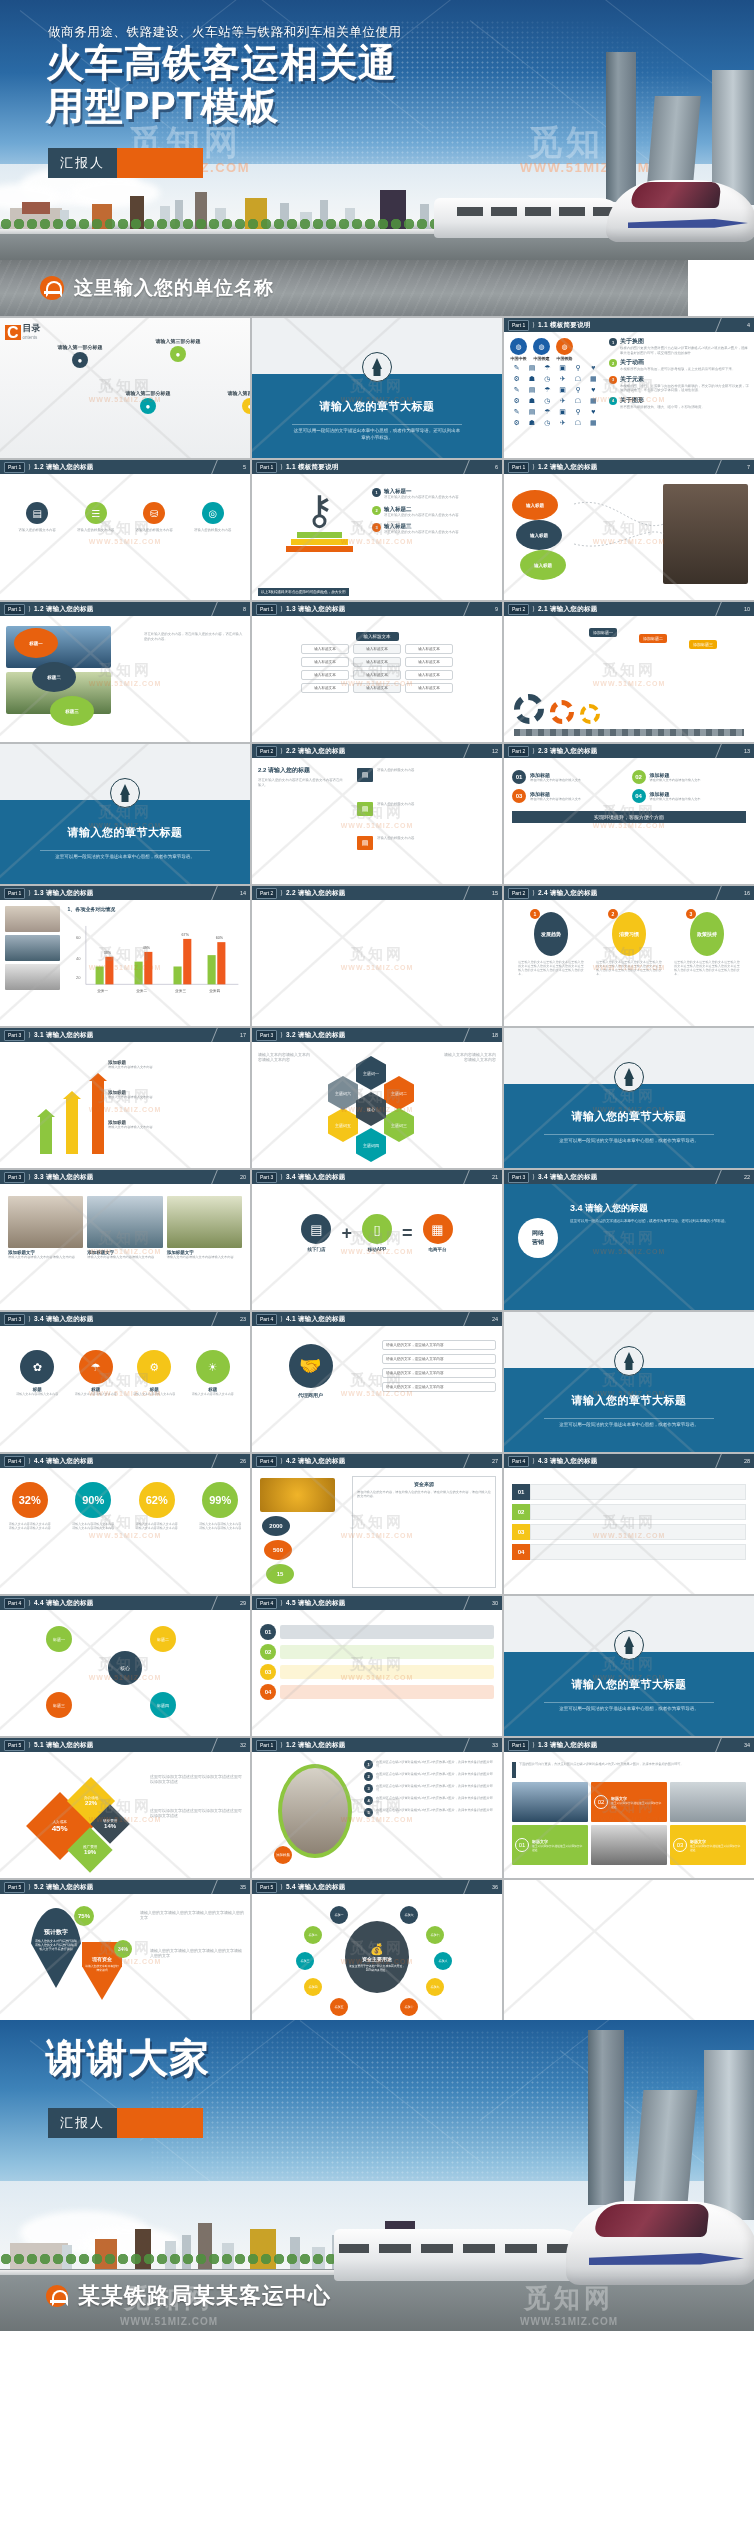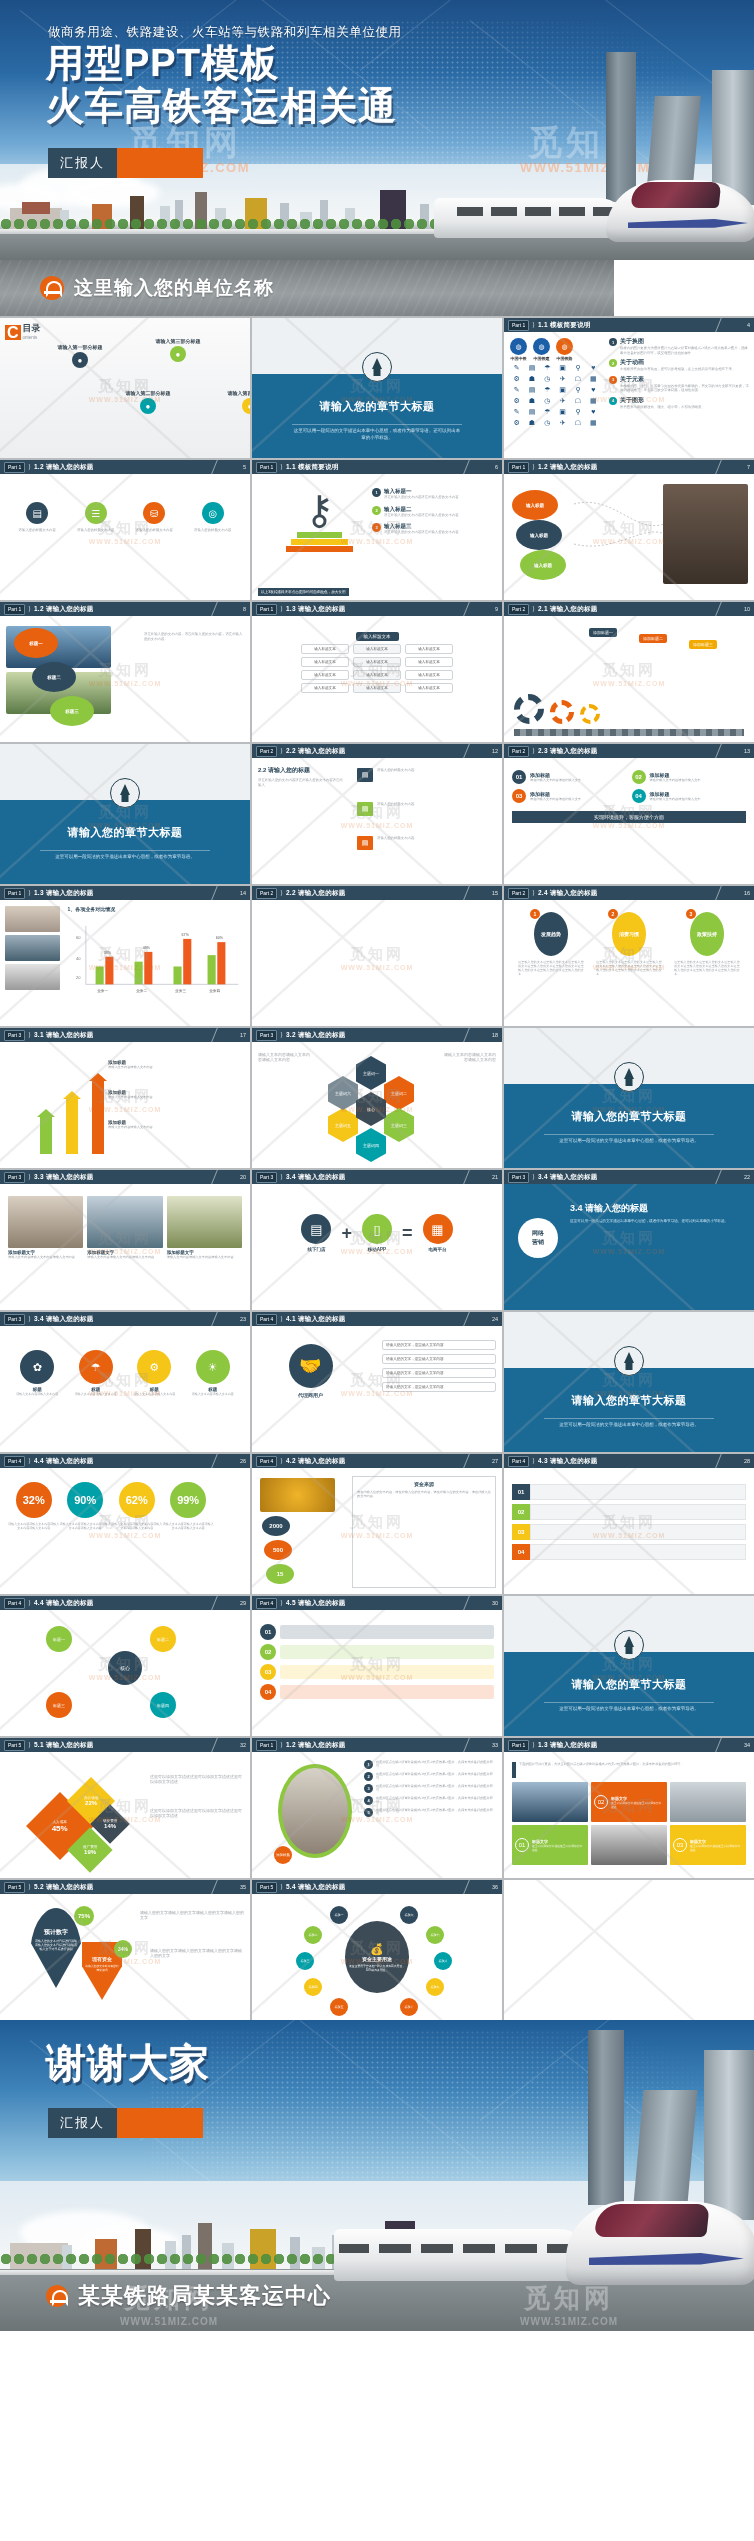--- a/index.html
+++ b/index.html
@@ -101,21 +101,21 @@
     position:absolute; right:135px; bottom:4px; width:195px; height:40px;
     background:linear-gradient(180deg,#fdfdfd,#e6e8ea 60%,#c3c7ca);
     border-radius:6px 30px 4px 4px;
   }
   .train .win {
     position:absolute; bottom:22px; height:9px; background:#2b3136; opacity:.85;
   }
 
   
   .unit-band {
-    position:relative; width:614px; height:56px;
+    position:relative; width:688px; height:56px;
     background:linear-gradient(180deg,#74797b 0%,#8d9295 35%,#9aa0a2 60%,#7e8487 100%);
     display:flex; align-items:center; padding-left:40px; overflow:hidden;
   }
   .unit-band::after{
     content:""; position:absolute; inset:0;
     background:repeating-linear-gradient(115deg, rgba(255,255,255,.05) 0 2px, transparent 2px 9px);
   }
   .rail-logo {
     width:24px; height:24px; border-radius:50%; background:#e8610e; position:relative;
     margin-right:10px; flex:0 0 auto; z-index:2;
@@ -211,21 +211,21 @@
   .toc-logo span i { display:block; font-style:normal; font-size:9px; font-weight:bold; color:#3c4b55;}
   .toc-logo span u { display:block; text-decoration:none; font-size:4.5px; color:#8a949b;}
   .toc-node { position:absolute; text-align:center; z-index:3; }
   .toc-node .dot { width:16px; height:16px; border-radius:50%; margin:0 auto; color:#fff;
     display:flex; align-items:center; justify-content:center; font-size:8px;}
   .toc-node .lbl { font-size:5px; font-weight:bold; color:#3c4b55; line-height:1.25; margin-bottom:2px;}
 
   
   .foot-hero { position:relative; width:754px; height:311px; overflow:hidden;
     background:linear-gradient(180deg,#1f5c96 0%,#3d82b8 22%,#8fc0de 46%,#cfe3ef 62%,#eef3f6 74%,#9aa2a4 86%,#74797b 100%); }
-  .foot-hero .hero-title { top:22px; font-size:40px;font-family:Liberation Serif, serif; }
+  .foot-hero .hero-title { top:16px; font-size:40px; }
   .foot-hero .hero-badges { top:88px; }
   .foot-unit { position:absolute; left:46px; bottom:20px; z-index:7; display:flex; align-items:center; }
   .foot-unit .rail-logo { width:22px; height:22px; }
   .foot-unit span { color:#fff; font-size:22px; font-weight:bold; letter-spacing:1px;
     text-shadow:0 1px 2px rgba(0,0,0,.35); }
   .foot-wm { position:absolute; z-index:6; color:rgba(255,255,255,.32); font-weight:bold; text-align:center;}
   .foot-wm .big{ font-size:26px; letter-spacing:4px;}
   .foot-wm .sml{ font-size:10px; letter-spacing:1px; color:rgba(255,255,255,.3);}
 </style>
 </head>
@@ -239,22 +239,22 @@
       <i style="left:20px;  top:10px;  transform:rotate(38deg);"></i>
       <i style="left:250px; top:-10px; transform:rotate(38deg);"></i>
       <i style="left:470px; top:20px;  transform:rotate(38deg);"></i>
       <i style="left:600px; top:-5px;  transform:rotate(38deg);"></i>
       <i style="left:120px; top:90px;  transform:rotate(-38deg);"></i>
       <i style="left:360px; top:70px;  transform:rotate(-38deg);"></i>
     </div>
 
     <div class="hero-sub">做商务用途、铁路建设、火车站等与铁路和列车相关单位使用</div>
     <div class="hero-title">
+      <span>火车高铁客运相关通</span>
       <span>用型PPT模板</span>
-      <span>火车高铁客运相关通</span>
     </div>
     <div class="hero-badges">
       <div class="badge-dark">汇报人</div>
       <div class="badge-dark badge-orange"></div>
     </div>
 
     <div class="hero-wm" style="left:120px; top:125px;">
       <div class="big">觅知网</div>
       <div class="sml">WWW.51MIZ.COM</div>
     </div>
@@ -1033,21 +1033,21 @@
       </div>
       <div class="slide">
         <div class="shead">
               <span class="part">Part 4</span>
               <span class="chev">⟩</span>
               <span class="ttl">4.4 请输入您的标题</span>
               <span class="tail"></span>
               <span class="num">26</span>
             </div>
         <div class="sbody" style="height:126px;">
-          <div style="display:flex;justify-content:flex-start;margin-top:8px;">
+          <div style="display:flex;justify-content:flex-start;margin-top:8px;gap:20px;">
             <div style="text-align:center;width:22%;">
               <div class="circ" style="width:36px;height:36px;background:#e8610e;font-size:11px;margin:0 auto;">32%</div>
               <div class="blurb" style="font-size:3px;margin-top:4px;">请输入文本内容请输入文本内容请输入文本内容请输入文本内容</div>
             </div>
             <div style="text-align:center;width:22%;">
               <div class="circ" style="width:36px;height:36px;background:#00a0a8;font-size:11px;margin:0 auto;">90%</div>
               <div class="blurb" style="font-size:3px;margin-top:4px;">请输入文本内容请输入文本内容请输入文本内容请输入文本内容</div>
             </div>
             <div style="text-align:center;width:22%;">
               <div class="circ" style="width:36px;height:36px;background:#f5c518;font-size:11px;margin:0 auto;">62%</div>

